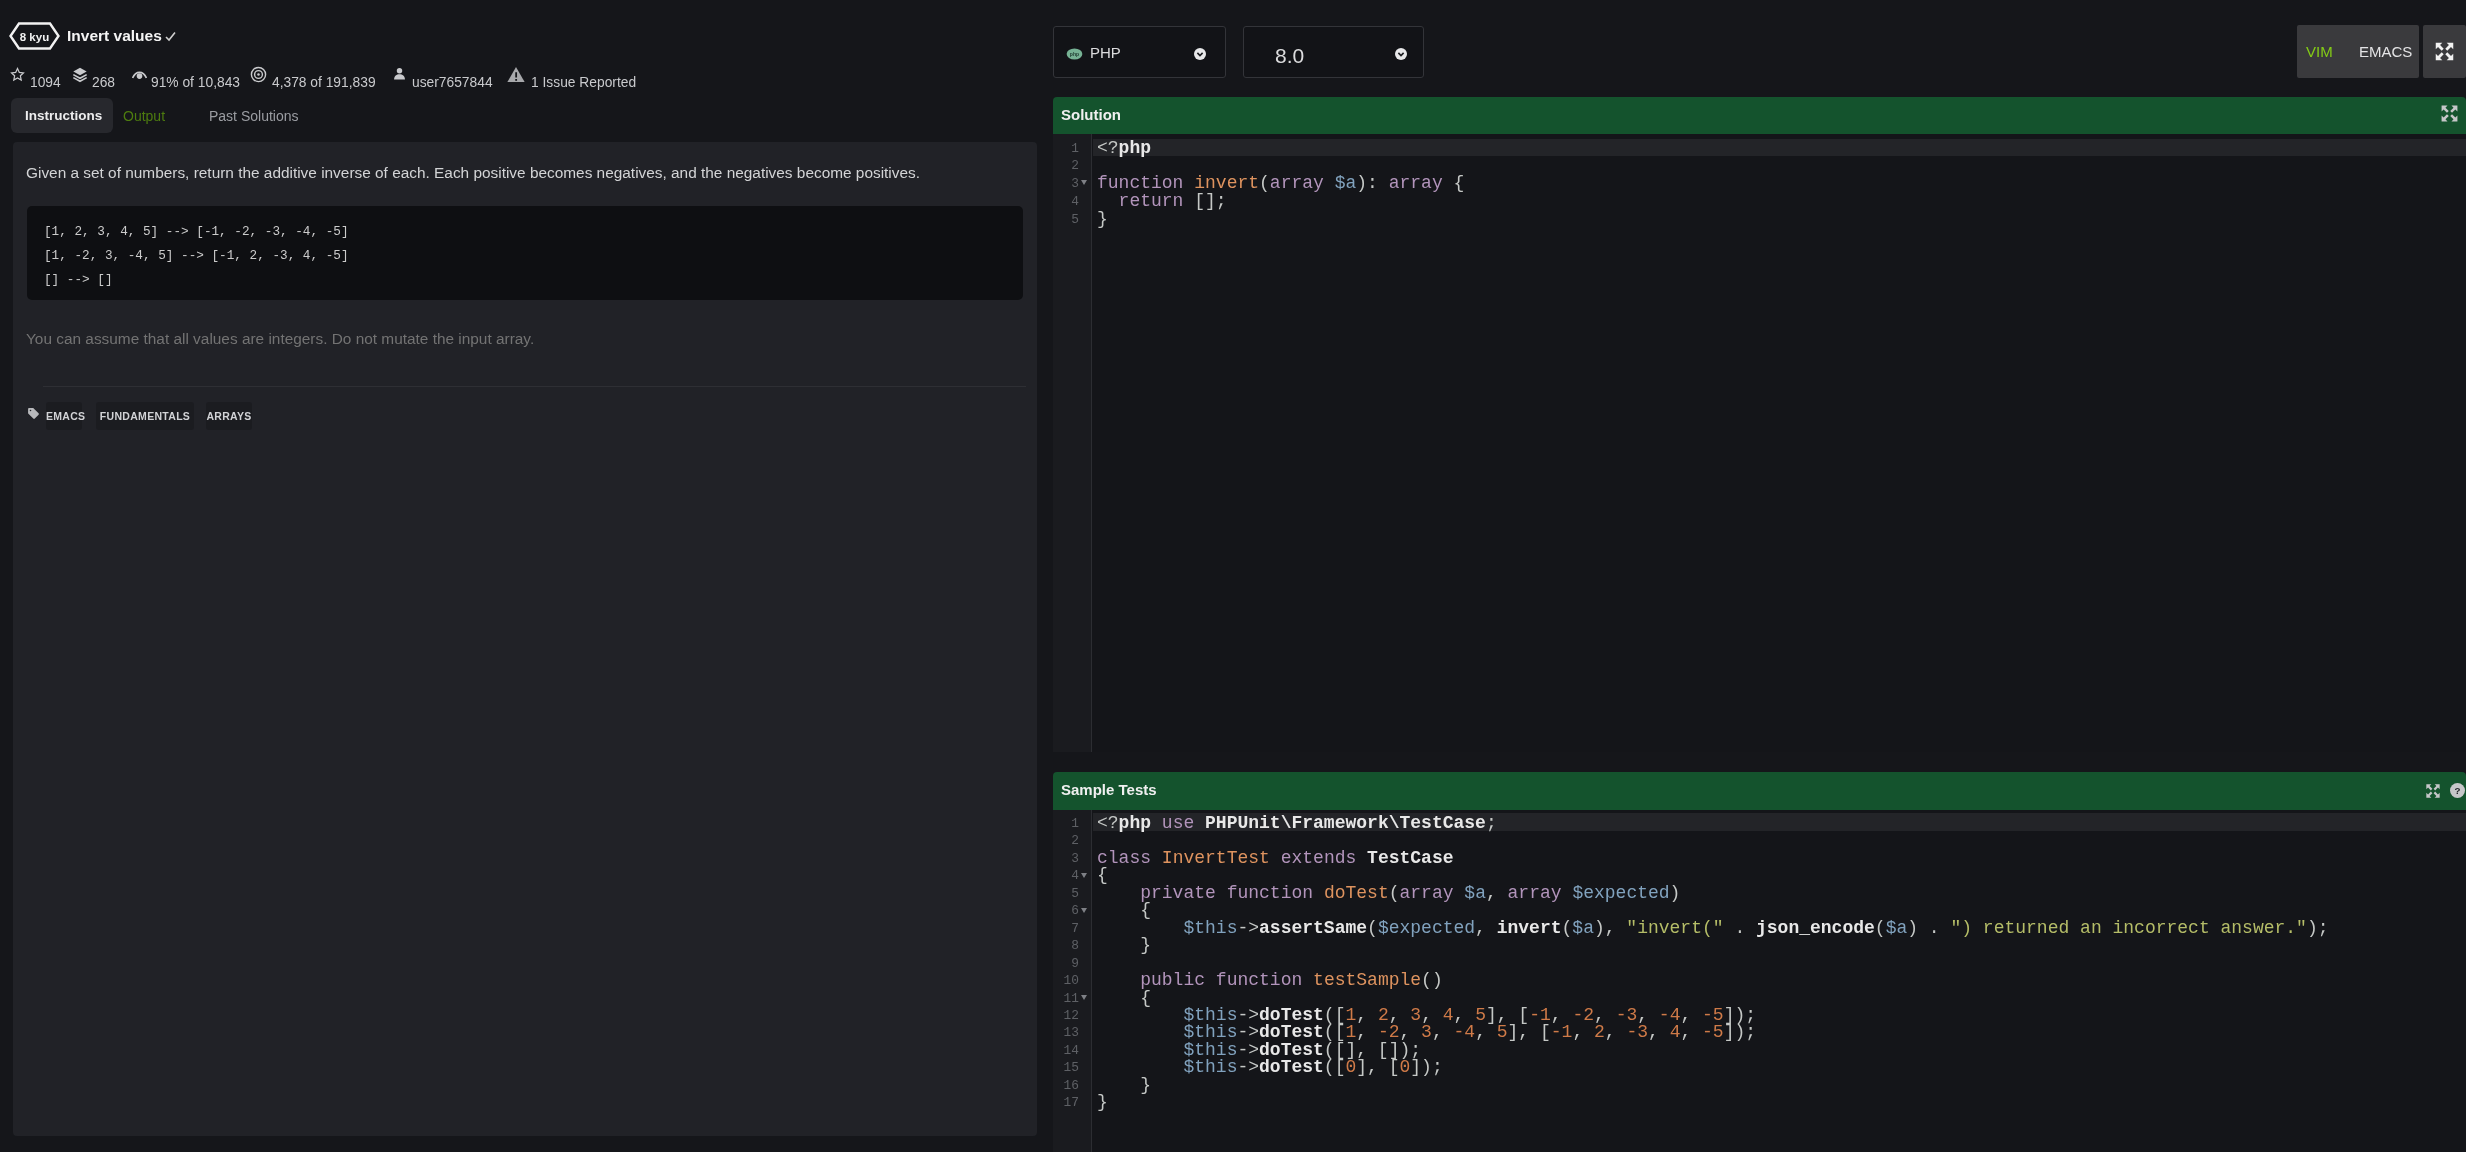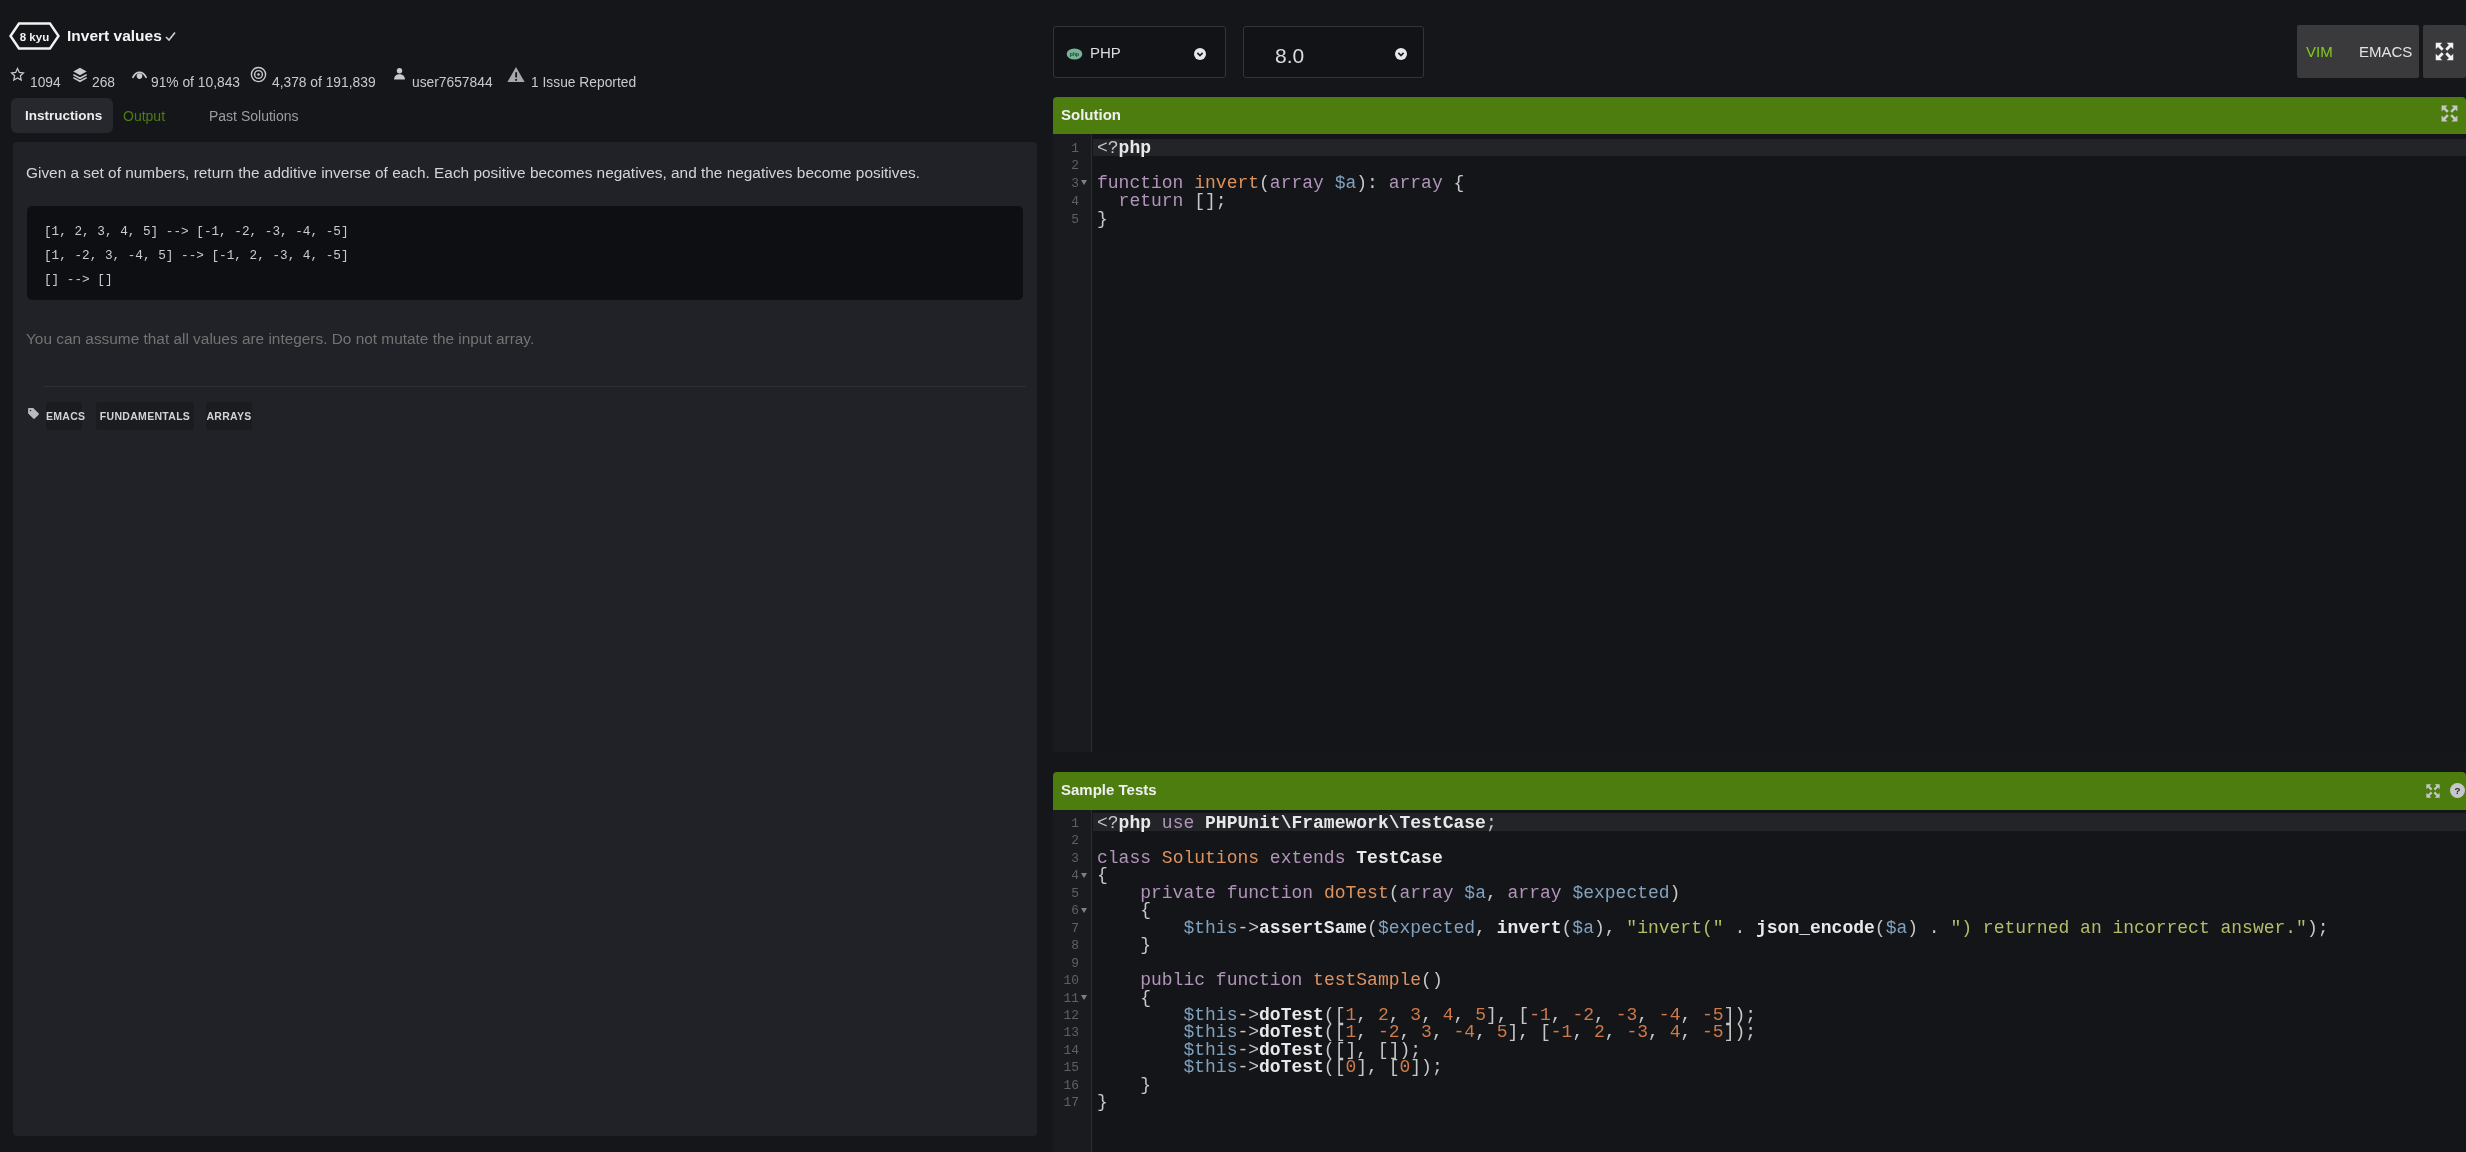--- a/index.html
+++ b/index.html
@@ -2,21 +2,21 @@
 <html><head>
 <meta charset="utf-8">
 <style>
 *{margin:0;padding:0;box-sizing:border-box}
 html,body{width:2466px;height:1152px;background:#15161a;overflow:hidden;position:relative;font-family:"Liberation Sans",sans-serif}
 .abs{position:absolute}
 
 .p{color:#c5c8c6}.k{color:#b294bb}.d{color:#de935f}.v{color:#81a2be}.s{color:#b5bd68}.n{color:#cf7a48}.b{color:#e8e8e8;font-weight:bold}
 .cm{position:absolute;font-family:"Liberation Mono",monospace;font-size:18px;line-height:17.45px;white-space:pre;color:#c5c8c6}
 .gut{position:absolute;font-family:"Liberation Mono",monospace;font-size:12.85px;line-height:17.45px;color:#5e6065;text-align:right;white-space:pre}
-.hdr{position:absolute;left:1053px;width:1413px;height:37px;background:#4d7c0f;border-radius:4px 4px 0 0}
+.hdr{position:absolute;left:1053px;width:1413px;height:37px;background:#14532d;border-radius:4px 4px 0 0}
 .hdr .t{position:absolute;left:8px;top:9px;font-size:15px;font-weight:bold;color:#f0f0f0}
 .stat{position:absolute;top:74px;height:18px;font-size:13.8px;line-height:18px;color:#c9cacd;white-space:nowrap}
 .ico{position:absolute;top:66px}
 .tagbox{position:absolute;top:402px;height:28px;background:#1b1c20;border-radius:3px;color:#d2d3d6;font-size:10.5px;font-weight:bold;letter-spacing:.3px;text-align:center;line-height:28px}
 .fold{position:absolute;width:0;height:0;border-left:3.5px solid transparent;border-right:3.5px solid transparent;border-top:5px solid #7e8085}
 </style>
 </head>
 <body>
 
 <svg class="abs" style="left:9px;top:22px" width="51" height="28" viewBox="0 0 51 28">
@@ -156,21 +156,21 @@
 13
 14
 15
 16
 17</div>
 <div class="fold" style="left:1081px;top:873px"></div>
 <div class="fold" style="left:1081px;top:908px"></div>
 <div class="fold" style="left:1081px;top:995px"></div>
 <div class="cm" style="left:1097px;top:815px"><span class="p">&lt;?</span><span class="b">php</span> <span class="k">use</span> <span class="b">PHPUnit\Framework\TestCase</span><span class="p">;</span>
 
-<span class="k">class</span> <span class="d">Solutions</span> <span class="k">extends</span> <span class="b">TestCase</span>
+<span class="k">class</span> <span class="d">InvertTest</span> <span class="k">extends</span> <span class="b">TestCase</span>
 <span class="p">{</span>
 <span class="p">    </span><span class="k">private</span> <span class="k">function</span> <span class="d">doTest</span><span class="p">(</span><span class="k">array</span> <span class="v">$a</span><span class="p">, </span><span class="k">array</span> <span class="v">$expected</span><span class="p">)</span>
 <span class="p">    {</span>
 <span class="p">        </span><span class="v">$this</span><span class="p">-&gt;</span><span class="b">assertSame</span><span class="p">(</span><span class="v">$expected</span><span class="p">, </span><span class="b">invert</span><span class="p">(</span><span class="v">$a</span><span class="p">), </span><span class="s">"invert("</span><span class="p"> . </span><span class="b">json_encode</span><span class="p">(</span><span class="v">$a</span><span class="p">)</span><span class="p"> . </span><span class="s">") returned an incorrect answer."</span><span class="p">);</span>
 <span class="p">    }</span>
 
 <span class="p">    </span><span class="k">public</span> <span class="k">function</span> <span class="d">testSample</span><span class="p">()</span>
 <span class="p">    {</span>
 <span class="p">        </span><span class="v">$this</span><span class="p">-&gt;</span><span class="b">doTest</span><span class="p">([</span><span class="n">1</span><span class="p">, </span><span class="n">2</span><span class="p">, </span><span class="n">3</span><span class="p">, </span><span class="n">4</span><span class="p">, </span><span class="n">5</span><span class="p">], [</span><span class="n">-1</span><span class="p">, </span><span class="n">-2</span><span class="p">, </span><span class="n">-3</span><span class="p">, </span><span class="n">-4</span><span class="p">, </span><span class="n">-5</span><span class="p">]);</span>
 <span class="p">        </span><span class="v">$this</span><span class="p">-&gt;</span><span class="b">doTest</span><span class="p">([</span><span class="n">1</span><span class="p">, </span><span class="n">-2</span><span class="p">, </span><span class="n">3</span><span class="p">, </span><span class="n">-4</span><span class="p">, </span><span class="n">5</span><span class="p">], [</span><span class="n">-1</span><span class="p">, </span><span class="n">2</span><span class="p">, </span><span class="n">-3</span><span class="p">, </span><span class="n">4</span><span class="p">, </span><span class="n">-5</span><span class="p">]);</span>

